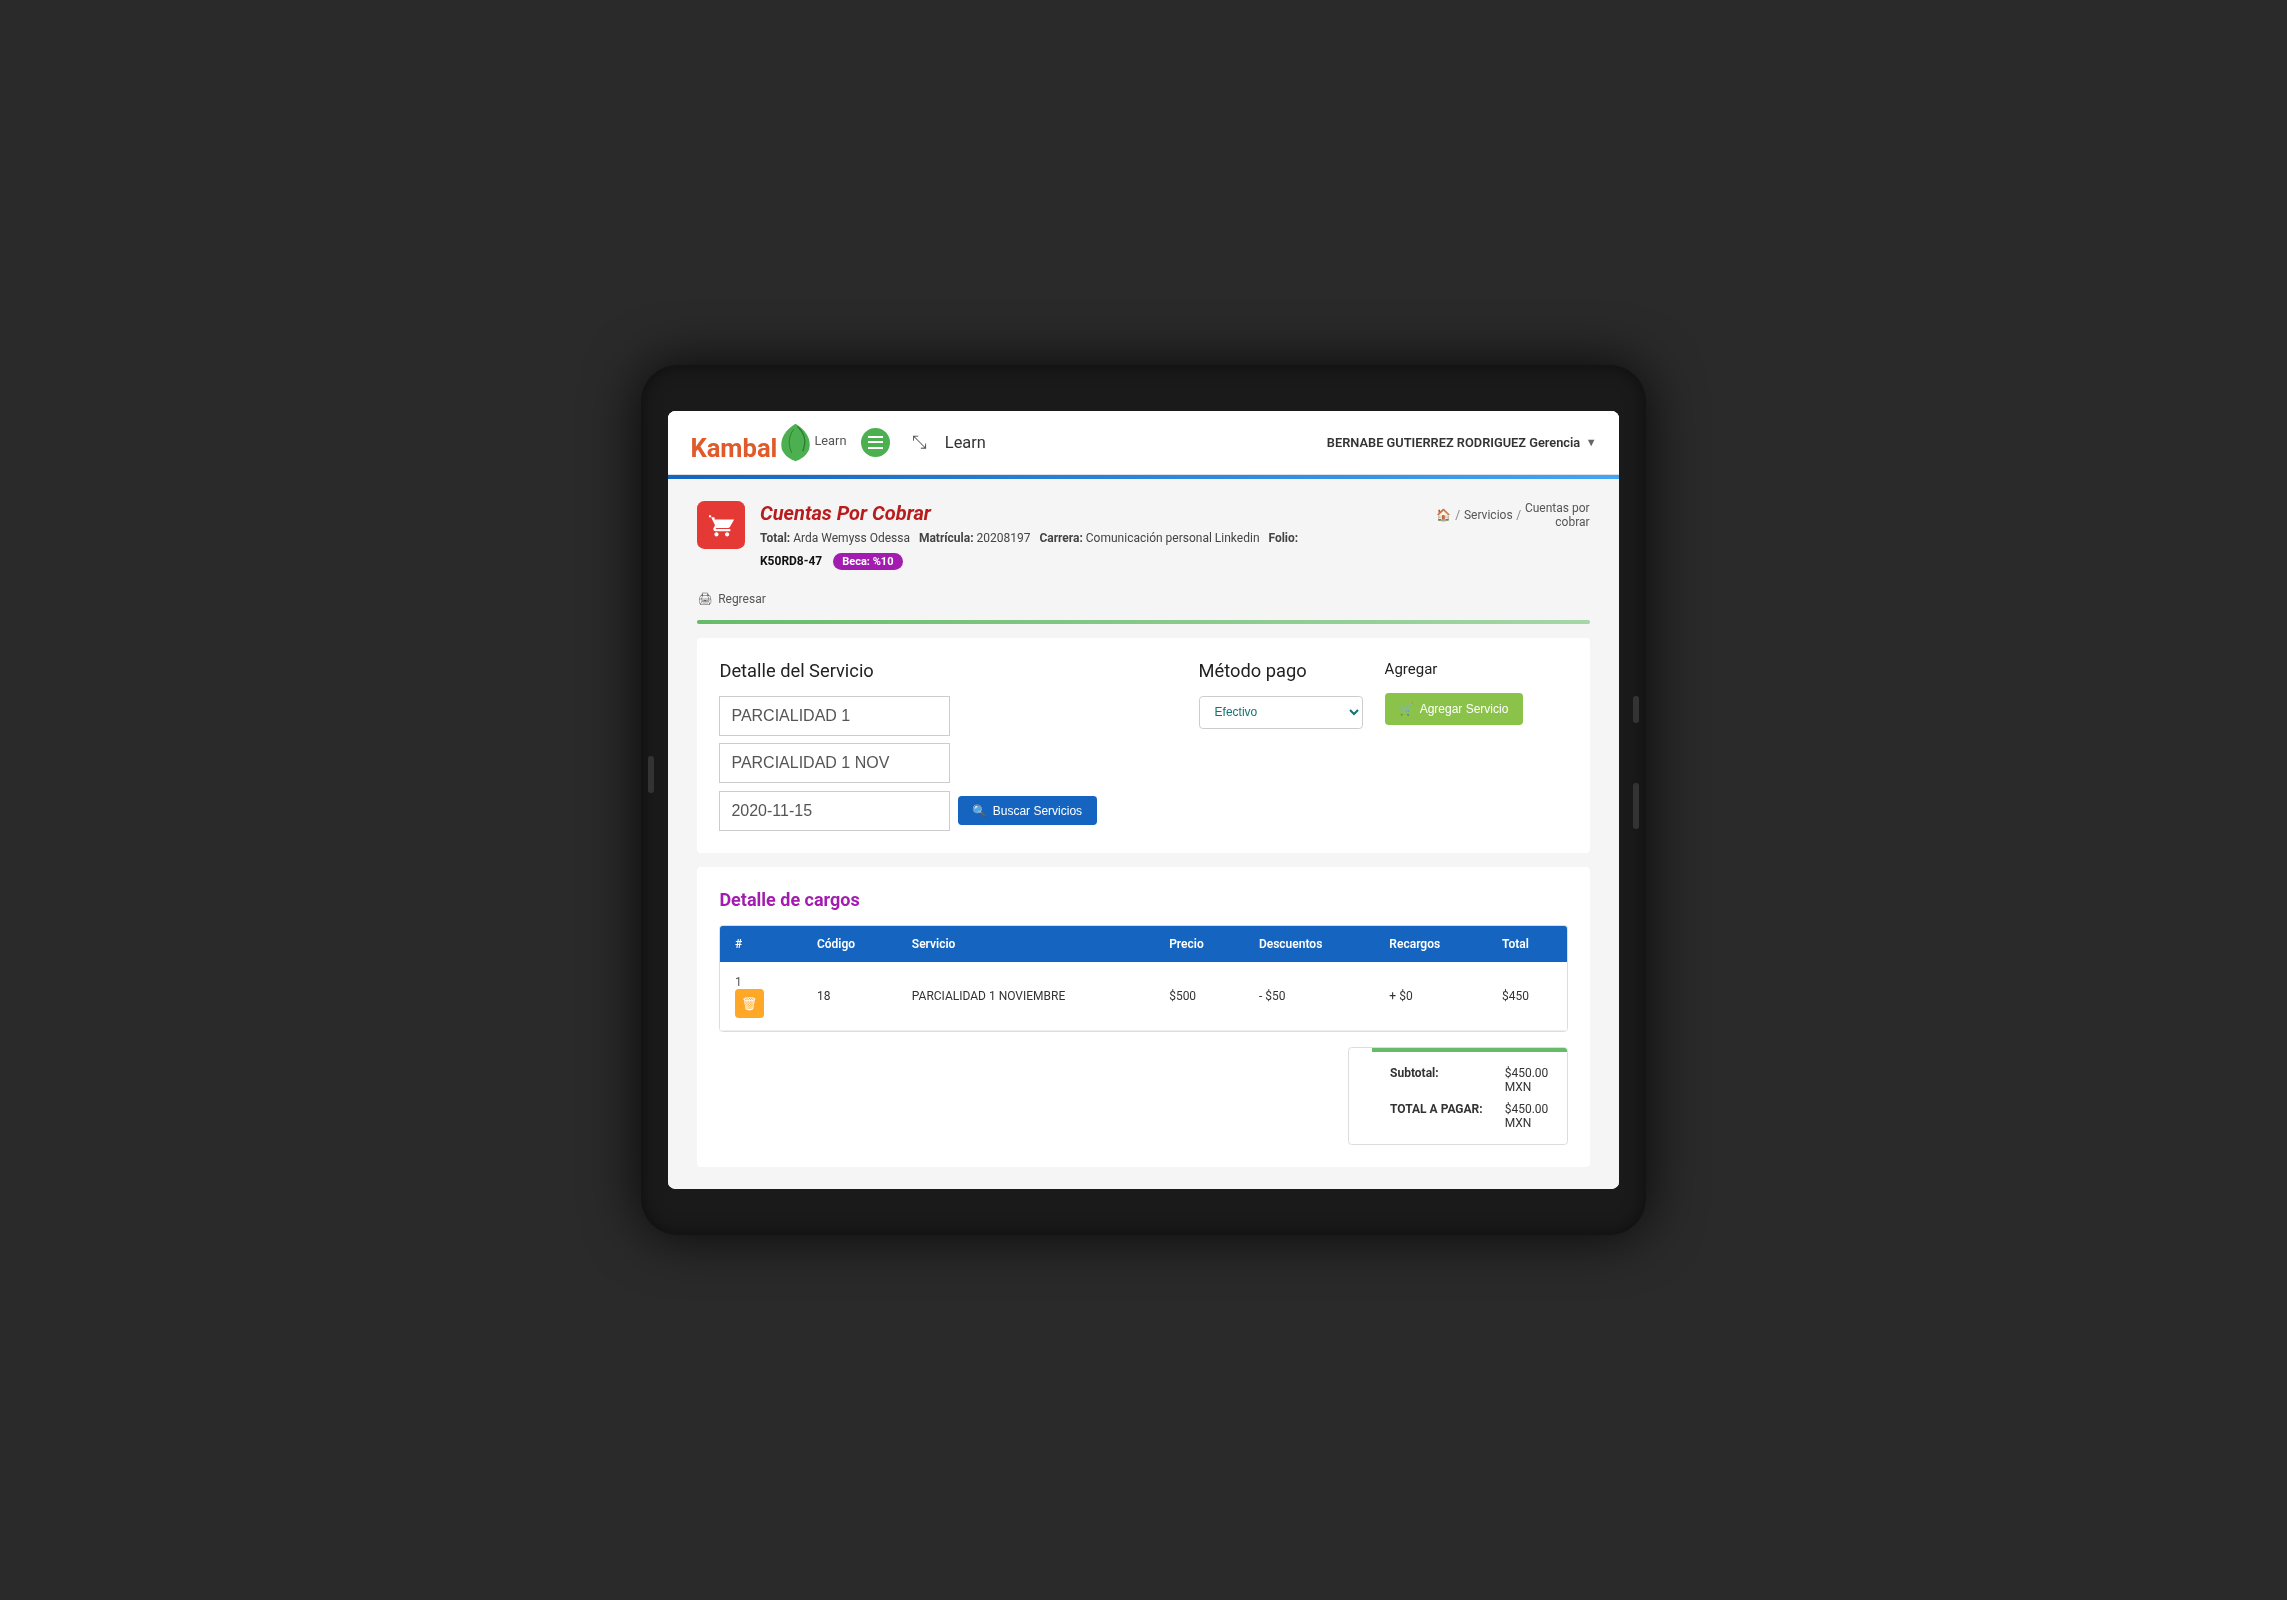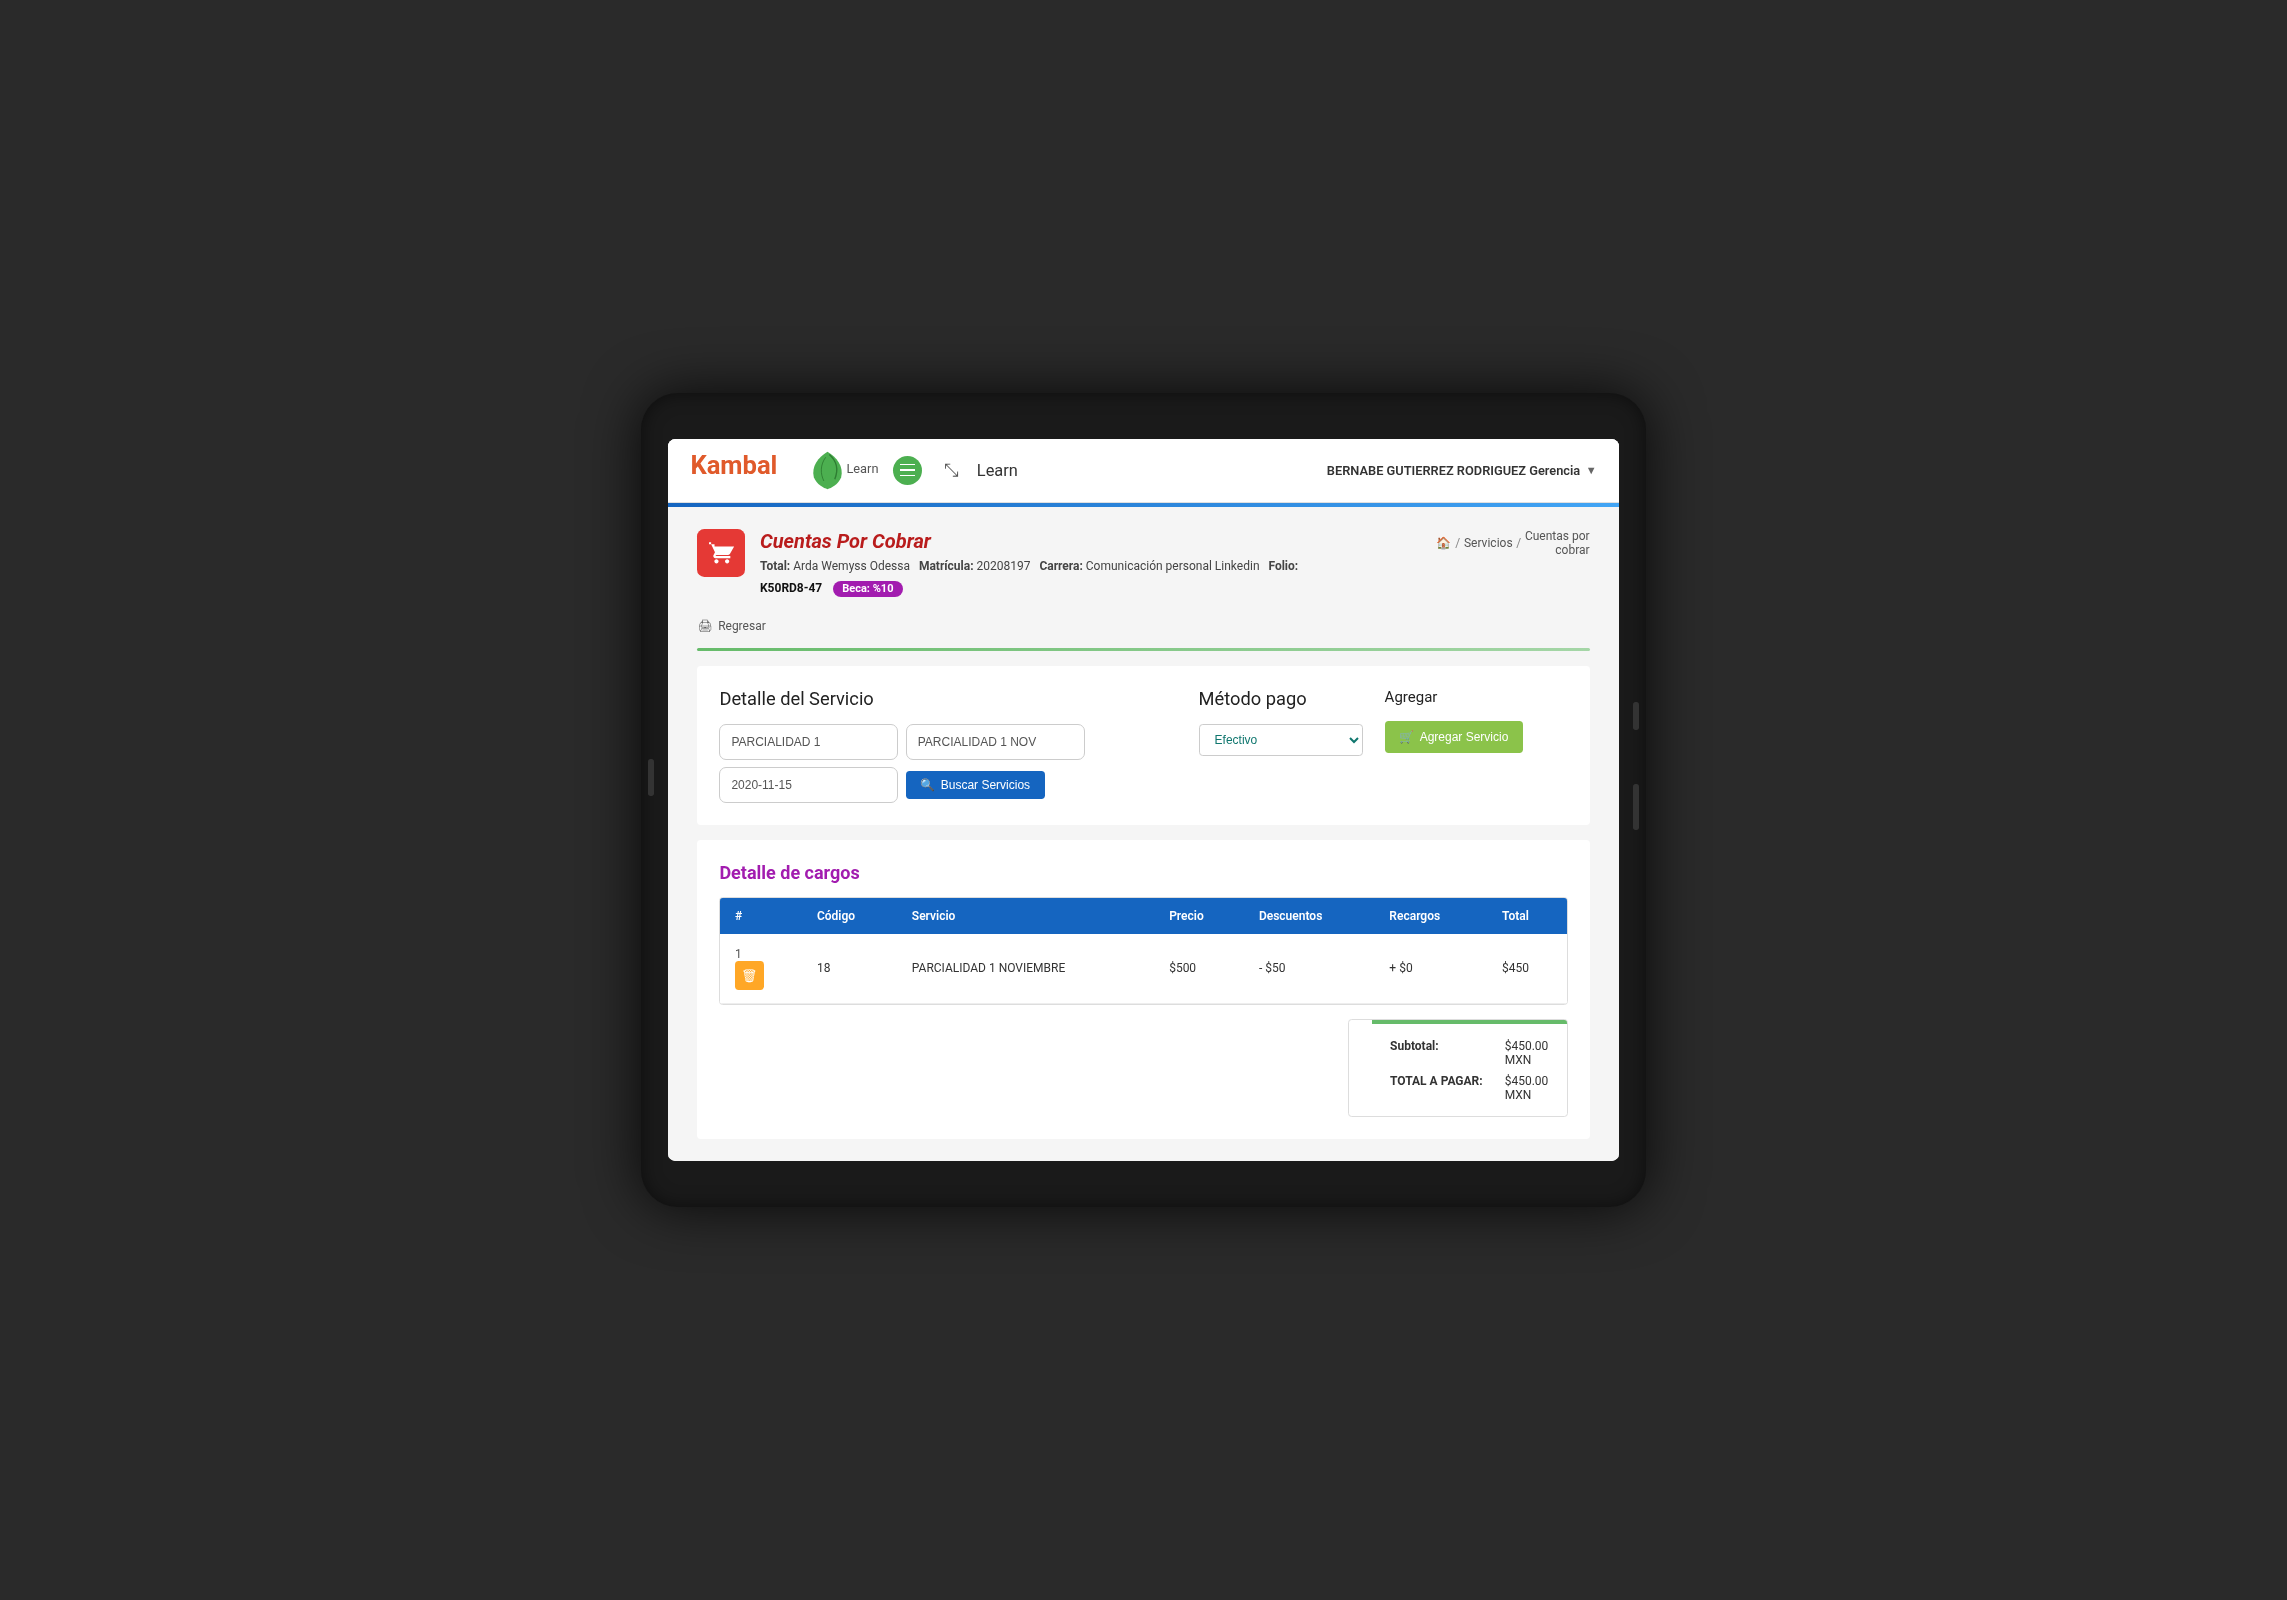--- a/index.html
+++ b/index.html
@@ -204,23 +204,23 @@
       margin-bottom: 14.6px;
     }
     .service-inputs {
       display: flex;
       gap: 7.3px;
       align-items: center;
       flex-wrap: wrap;
     }
     .service-input {
       border: 0.9px solid #ccc;
-      border-radius: 7px;
+      border-radius: 0;
       padding: 10px 11px;
-      font-size: 12px;
+      font-size: 16px;
       color: #555;
       background: #fff;
       outline: none;
     }
     .buscar-btn {
       background: #1565c0;
       color: #fff;
       border: none;
       border-radius: 3.7px;
       padding: 7.3px 14.6px;
@@ -384,21 +384,21 @@
 
 <div class="tablet-frame">
   <div class="tablet-side-btn-left"></div>
   <div class="tablet-side-btn-right-top"></div>
   <div class="tablet-side-btn-right-bottom"></div>
 
   <div class="tablet-screen">
 
     <nav class="navbar">
       <div class="logo-area">
-        <div style="display:flex;align-items:flex-start;gap:32px;">
+        <div style="display:flex;align-items:flex-end;">
           <span class="logo-text-kambal">Kambal</span>
           <svg class="logo-leaf" viewBox="0 0 40 45" xmlns="http://www.w3.org/2000/svg">
             <path d="M20 2 C30 8 38 18 35 30 C32 38 24 42 20 43 C16 42 8 38 5 30 C2 18 10 8 20 2Z" fill="#4caf50"></path>
             <path d="M22 5 C30 12 32 22 28 32" stroke="#2e7d32" stroke-width="1.5" fill="none"></path>
             <path d="M18 8 C12 16 12 26 16 34" stroke="#2e7d32" stroke-width="1" fill="none"></path>
           </svg>
         </div>
         <div style="display:flex;flex-direction:column;margin-left:-7.3px;">
           <span class="logo-text-learn">Learn</span>
         </div>

